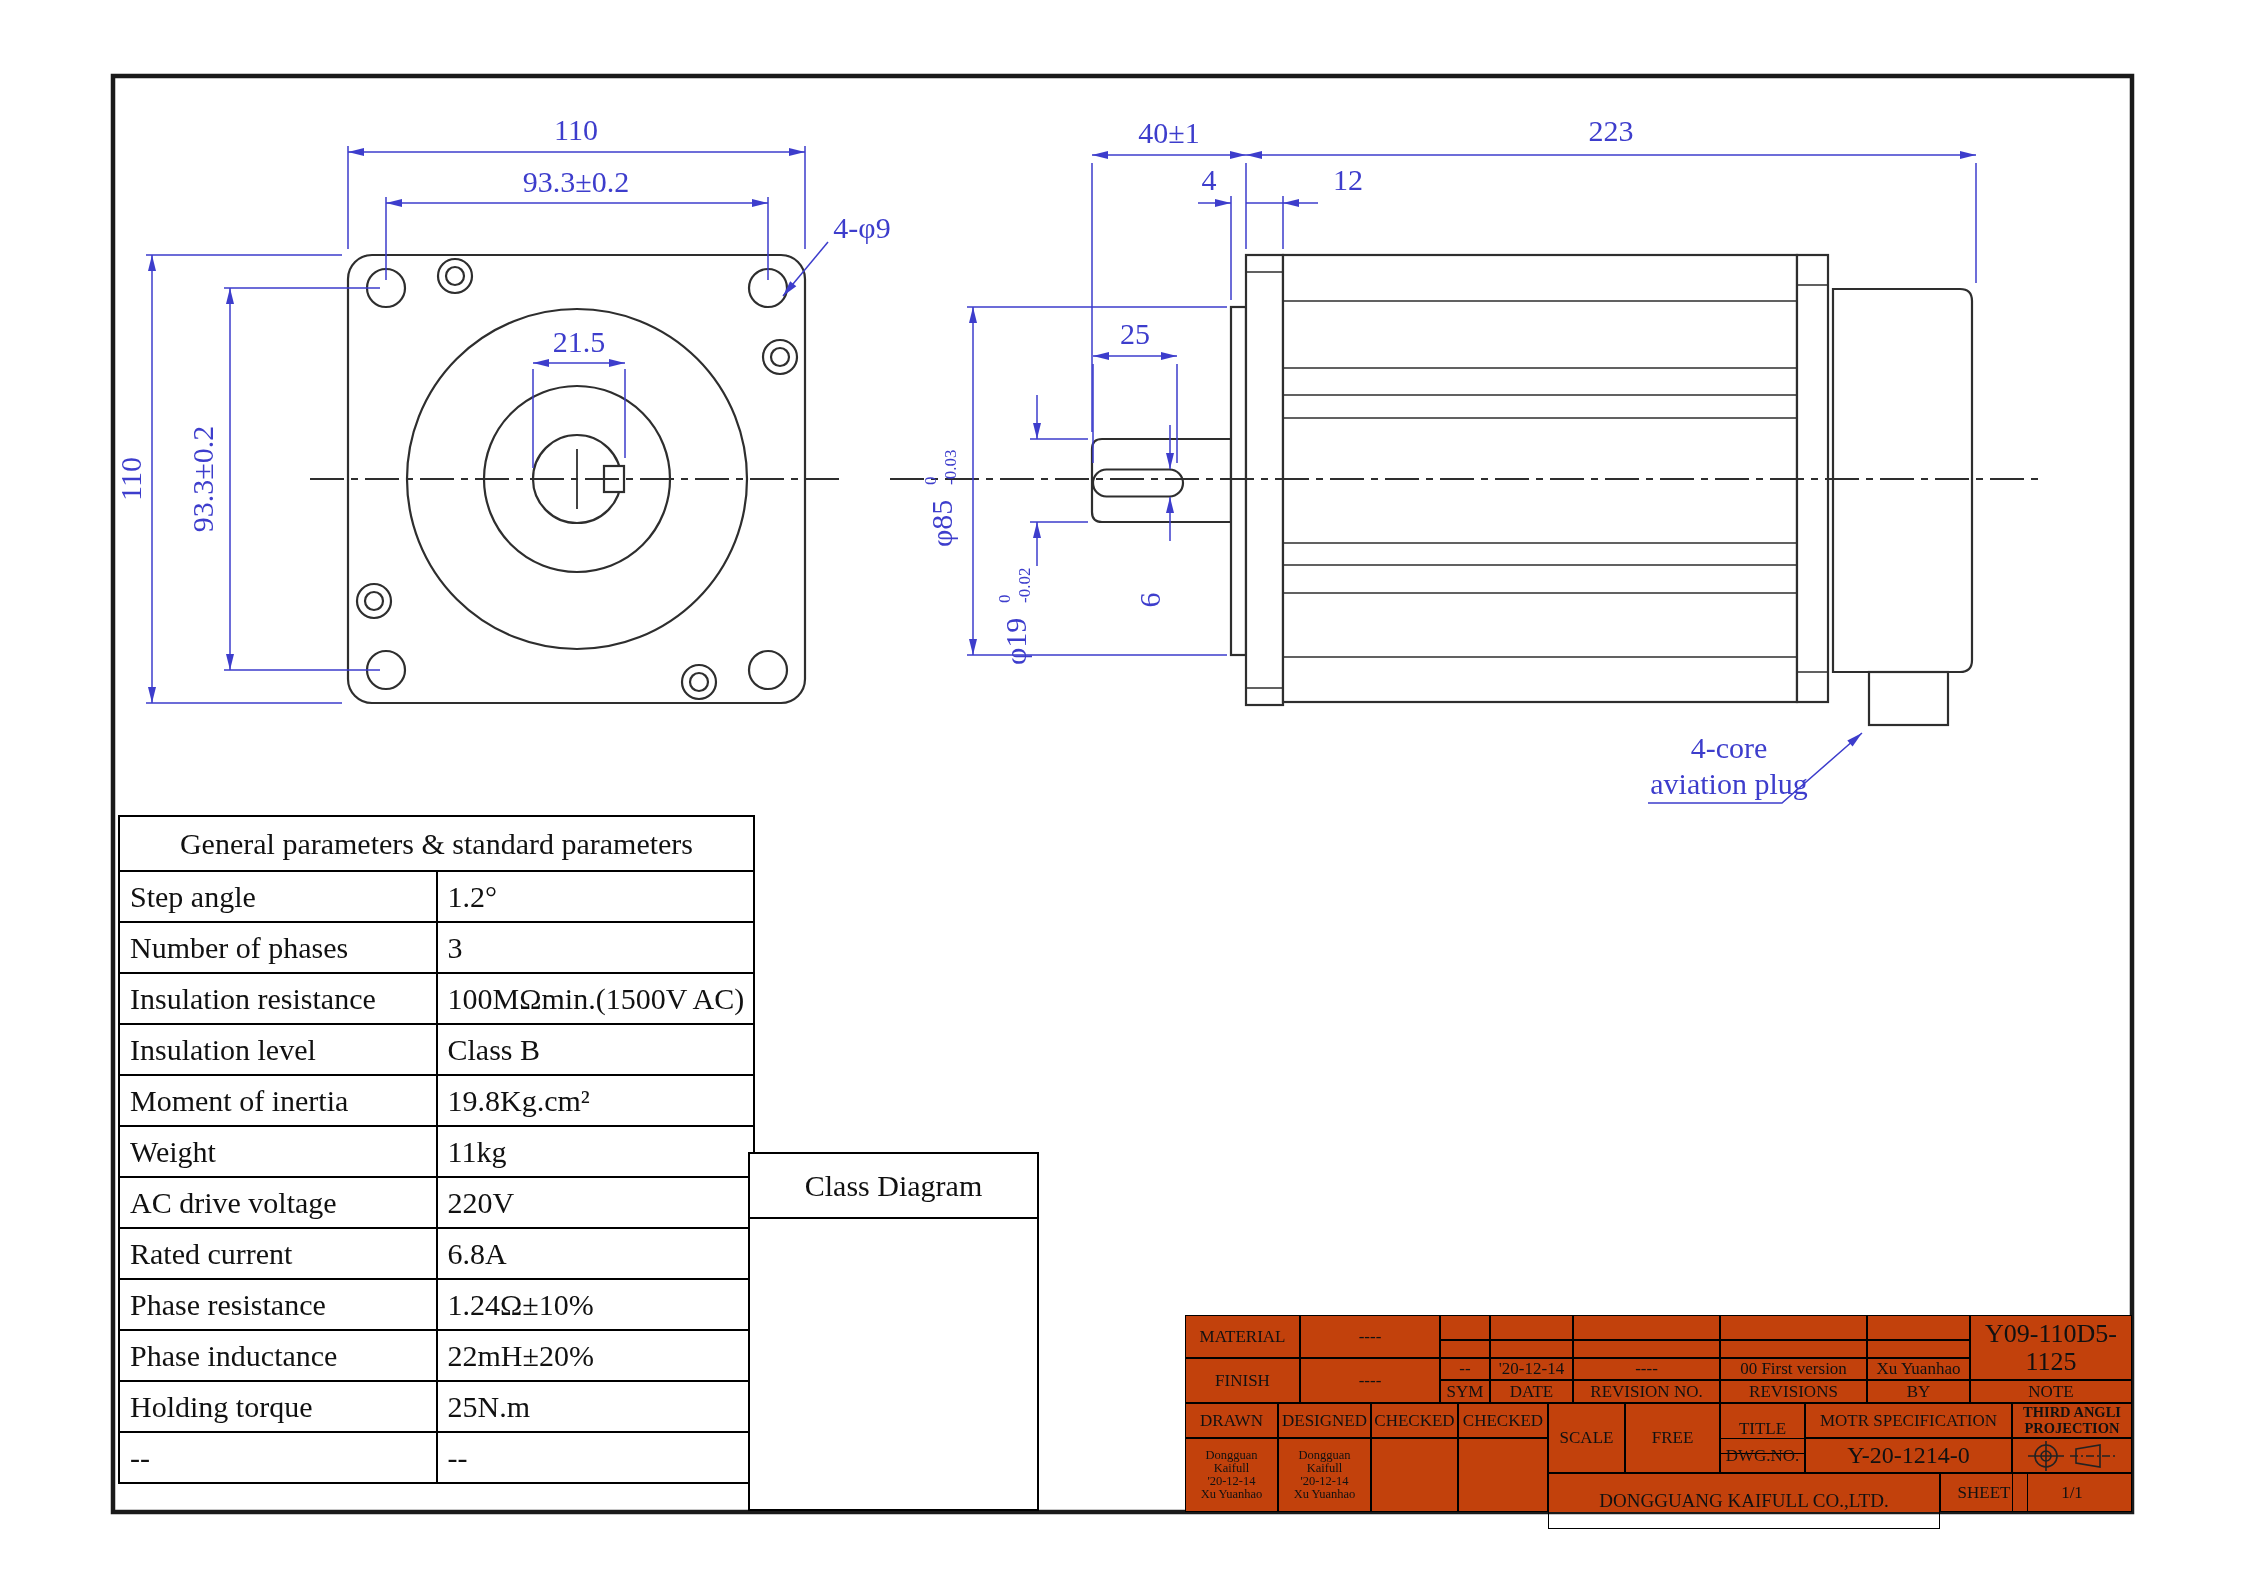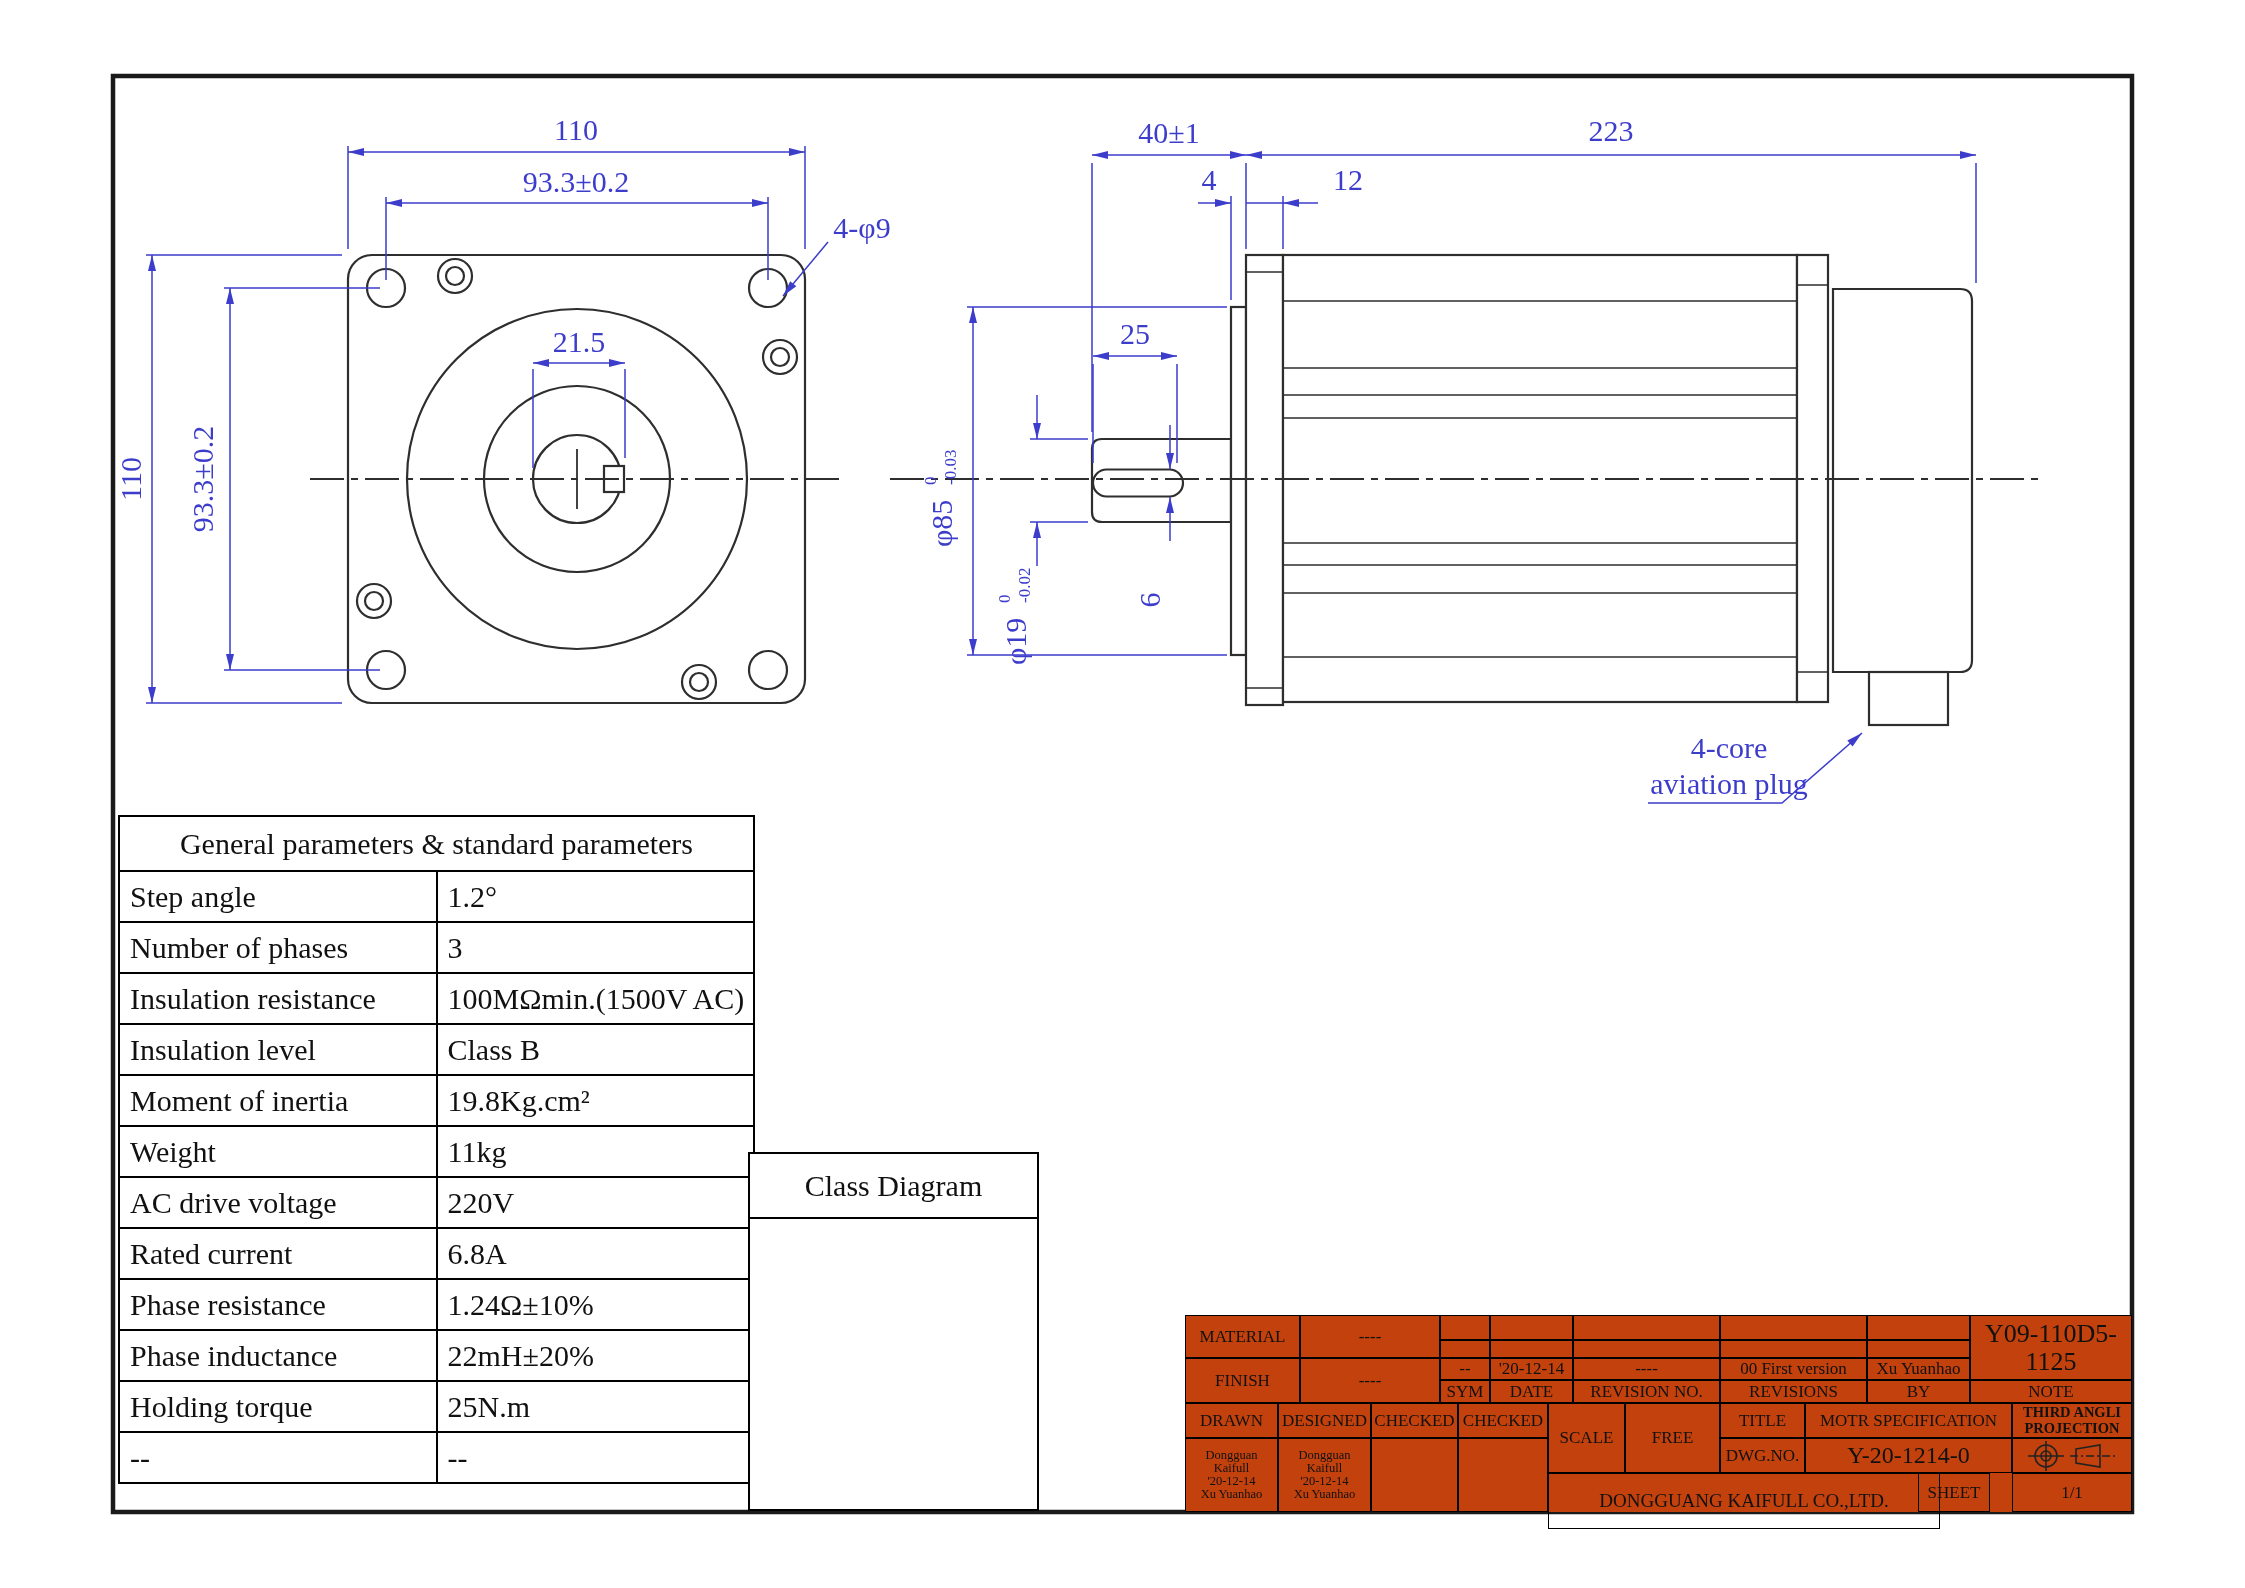--- a/index.html
+++ b/index.html
@@ -287,38 +287,38 @@
     <span>Kaifull</span>
     <span>'20-12-14</span>
     <span>Xu Yuanhao</span>
   </div>
   <div class="cell" style="left:186px;top:123px;width:87px;height:74px"></div>
   <div class="cell" style="left:273px;top:123px;width:90px;height:74px"></div>
 
   <div class="cell" style="left:363px;top:88px;width:77px;height:70px">SCALE</div>
   <div class="cell" style="left:440px;top:88px;width:95px;height:70px">FREE</div>
 
-  <div class="cell" style="left:535px;top:88px;width:85px;height:35px">TITLE</div>
+  <div class="cell" style="left:535px;top:88px;width:85px;height:51px">TITLE</div>
   <div class="cell" style="left:620px;top:88px;width:207px;height:35px">MOTR SPECIFICATION</div>
   <div class="cell proj" style="left:827px;top:88px;width:120px;height:35px;flex-direction:column">
     <span>THIRD ANGLI</span>
     <span>PROJECTION</span>
   </div>
   <div class="cell" style="left:535px;top:123px;width:85px;height:35px">DWG.NO.</div>
   <div class="cell big" style="left:620px;top:123px;width:207px;height:35px;font-size:24px">Y-20-1214-0</div>
   <div class="cell" style="left:827px;top:123px;width:120px;height:35px">
     <svg width="104" height="30" viewBox="0 0 104 30">
       <g stroke="#222" fill="none" stroke-width="1.6">
         <circle cx="26" cy="15" r="11"></circle>
             <circle cx="26" cy="15" r="5"></circle>
         <path d="M8 15 H44 M26 0 V30"></path>
         <path d="M56 8 L80 4 V26 L56 22 Z"></path>
         <path d="M50 15 H96" stroke-dasharray="8 3 2 3"></path>
       </g>
     </svg>
   </div>
 
   <div class="cell comp" style="left:363px;top:158px;width:392px;height:56px">DONGGUANG KAIFULL CO.,LTD.</div>
-  <div class="cell" style="left:733px;top:158px;width:72px;height:39px">SHEET</div>
+  <div class="cell" style="left:755px;top:158px;width:88px;height:39px">SHEET</div>
   <div class="cell" style="left:827px;top:158px;width:120px;height:39px">1/1</div>
 </div>
 
 </div>
 
 </body></html>

